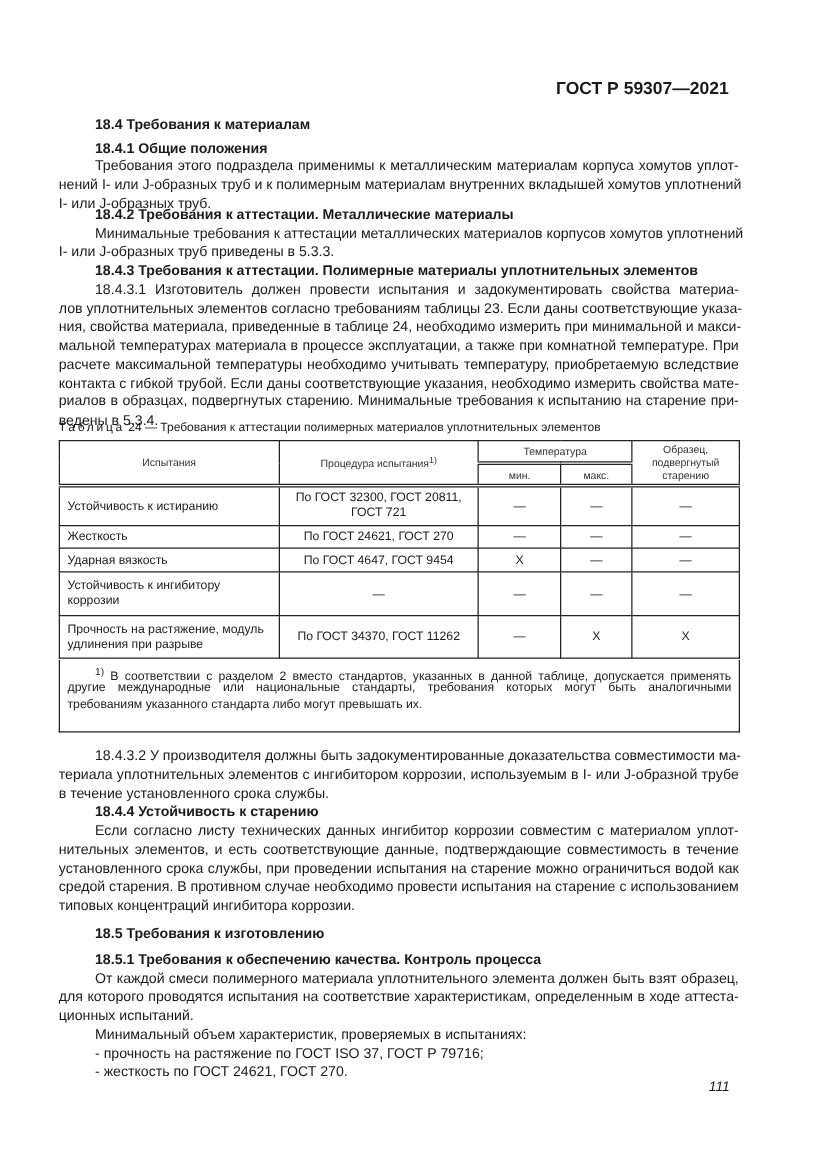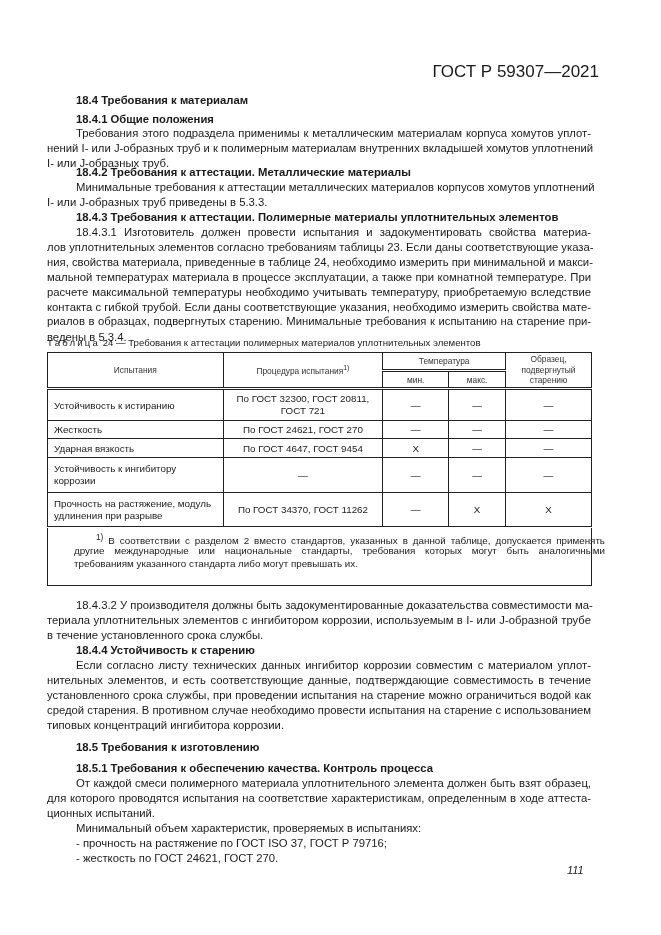--- a/index.html
+++ b/index.html
@@ -1,30 +1,30 @@
 <!DOCTYPE html>
 <html><head>
 <meta charset="utf-8">
 <style>
   html, body { margin:0; padding:0; background:#ffffff; }
   body { width:661px; height:935px; position:relative; overflow:hidden;
          font-family:"Liberation Sans", sans-serif; color:#1a1a1a; }
-  .hdr { position:absolute; right:62px; top:62px; font-weight:normal; font-size:17px; }
+  .hdr { position:absolute; right:78px; top:62px; font-weight:bold; font-size:14px; }
   .ln { position:absolute; left:47px; width:544px; font-size:11.3px; line-height:15.3px; white-space:nowrap; }
   .ln.j { text-align:justify; text-align-last:justify; }
   .ind { left:76px; width:515px; }
   .b { font-weight:bold; }
   .cap { position:absolute; left:47px; top:333px; font-size:9.6px; white-space:nowrap; }
   .sp { letter-spacing:2.2px; }
   table.t { position:absolute; left:47px; top:352px; width:545px; border-collapse:collapse; font-size:9.8px; }
   table.t td { border:1px solid #222; padding:0 6px; vertical-align:middle; }
   table.t .hd { font-size:8.4px; text-align:center; color:#333; }
   table.t .c { text-align:center; }
   .fn { position:absolute; left:47px; top:528px; width:545px; height:58px; border:1px solid #222; border-top:none; box-sizing:border-box; font-size:9.8px; }
-  .fn .l { position:absolute; left:6px; width:531px; line-height:13.5px; white-space:nowrap;margin-left:20px; }
+  .fn .l { position:absolute; left:6px; width:531px; line-height:13.5px; white-space:nowrap; }
   .pg { position:absolute; left:567px; top:846px; font-size:11px;font-style:italic; }
 </style>
 </head>
 <body>
 
 <div class="hdr">ГОСТ Р 59307—2021</div>
 
 <div class="ln ind b" style="top:93px">18.4 Требования к материалам</div>
 <div class="ln ind b" style="top:112px">18.4.1 Общие положения</div>
 <div class="ln ind j" style="top:126px">Требования этого подраздела применимы к металлическим материалам корпуса хомутов уплот-</div>

